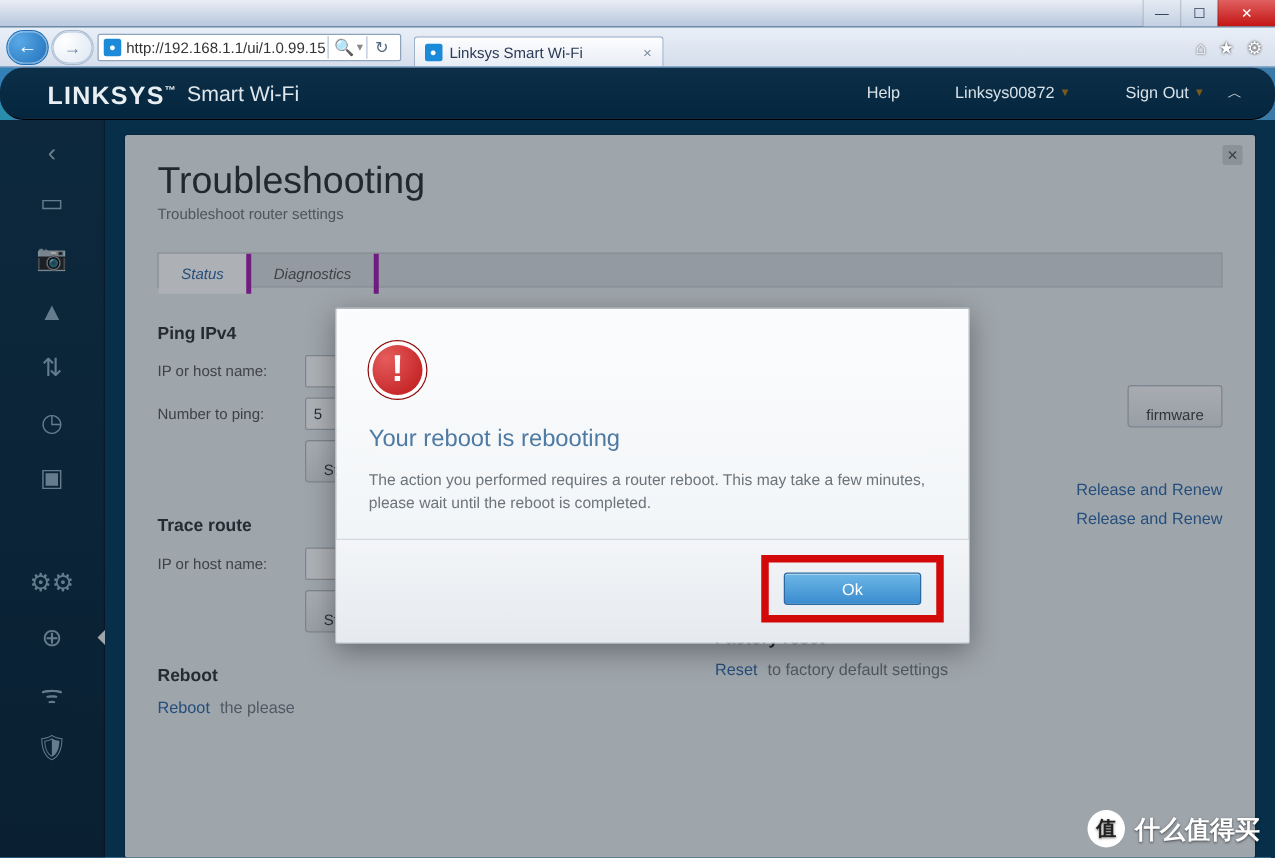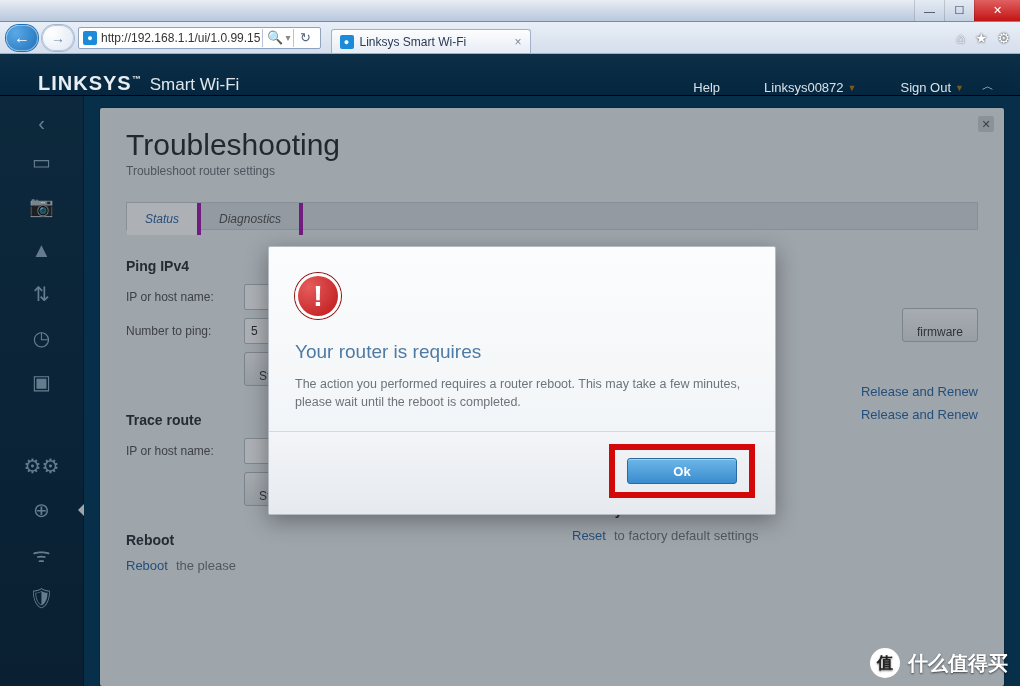--- a/index.html
+++ b/index.html
@@ -43,22 +43,23 @@
 }
 .ie-tab .favicon { width:14px;height:14px;border-radius:2px;background:#1b8ad8;display:flex;align-items:center;justify-content:center;color:#fff;font-size:9px; }
 .ie-tab .close { margin-left:auto; color:#7d8aa0; }
 .ie-right { margin-left:auto; display:flex; gap:10px; color:#fff; padding-right:4px; }
 .ie-right span { font-size:14px; color:#fff; text-shadow:0 0 2px #000; }
 
 
 .app-wrap { position:relative; width:1020px; height:calc(686px - 54px); }
 .lk-header {
   height:42px; background:linear-gradient(#0c2e46,#04263f);
-  display:flex; align-items:flex-end; color:#d9e3ea; padding:12px 26px 0 38px;
+  display:flex; align-items:flex-start; color:#d9e3ea; padding:12px 26px 0 38px;
   border-bottom:1px solid #000;
+  border-radius:19px;
 }
 .lk-logo { font-family:Arial; font-weight:700; letter-spacing:1px; font-size:20px; color:#e9eef2; }
 .lk-logo small { font-size:9px; vertical-align:super; }
 .lk-sub { font-size:17px; color:#dfe6eb; font-weight:400; margin-left:8px; }
 .lk-header .spacer { flex:1; }
 .lk-link { font-size:13px; color:#d8e2e9; margin-left:44px; display:flex;align-items:center;gap:4px; }
 .lk-caret { font-size:9px; color:#7a5a1d; }
 .lk-uparrow { margin-left:18px; font-size:12px; color:#cfd8df; }
 
 
@@ -121,21 +122,20 @@
 .modal-text { font-size:12.5px; color:#6d747a; line-height:1.45; }
 .modal-foot {
   border-top:1px solid #d4d9de; background:linear-gradient(#f3f5f8,#e6eaee);
   padding:12px 20px 16px; display:flex; justify-content:flex-end;
 }
 .ok-wrap { border:6px solid #d30808; padding:8px 12px; }
 .ok-btn {
   width:110px; height:26px; border:1px solid #2b6aa0; border-radius:3px;
   background:linear-gradient(#6db7e7,#3a8ccf); color:#fff; font-size:13px;
   box-shadow:inset 0 1px 0 rgba(255,255,255,.4);
-  font-weight:bold;
 }
 
 
 .watermark {
   position:absolute; right:12px; bottom:8px; display:flex; align-items:center; gap:8px;
   color:#fff; font-weight:700; font-size:20px; text-shadow:0 1px 2px rgba(0,0,0,.6);
 }
 .wm-badge { width:30px;height:30px;border-radius:50%;background:#fff;color:#222;display:flex;align-items:center;justify-content:center;font-size:16px;font-weight:700; }
 
 
@@ -287,21 +287,21 @@
         </div>
       </div>
     </div>
 
     <div class="scrim"></div>
     <div class="modal">
       <div class="modal-head">
         <div class="alert-icon">!</div>
       </div>
       <div class="modal-body">
-        <div class="modal-sub">Your router is requires</div>
+        <div class="modal-sub">Your reboot is rebooting</div>
         <div class="modal-text">The action you performed requires a router reboot. This may take a few minutes, please wait until the reboot is completed.</div>
       </div>
       <div class="modal-foot">
         <div class="ok-wrap">
           <button class="ok-btn">Ok</button>
         </div>
       </div>
     </div>
 
     <div class="watermark">

